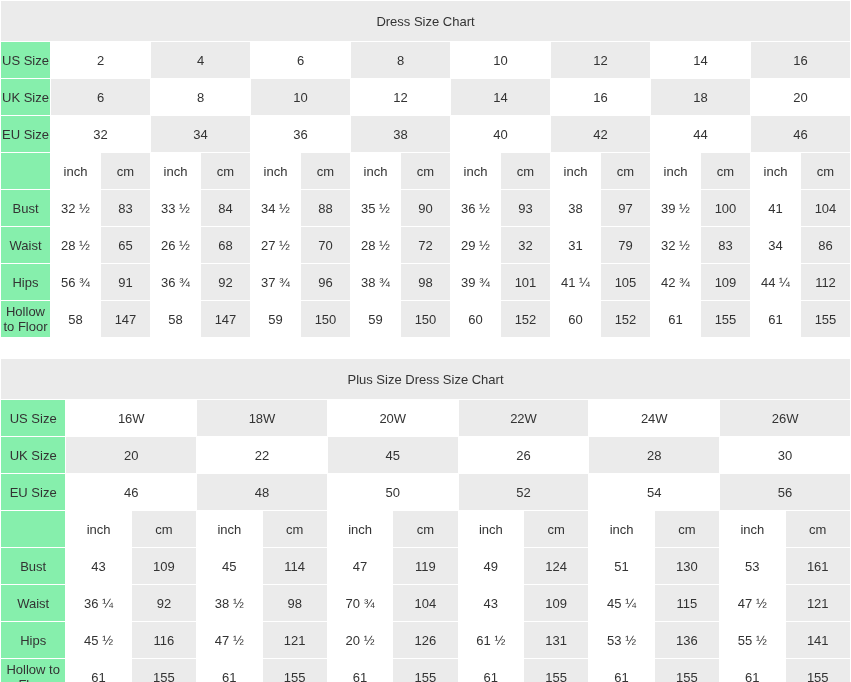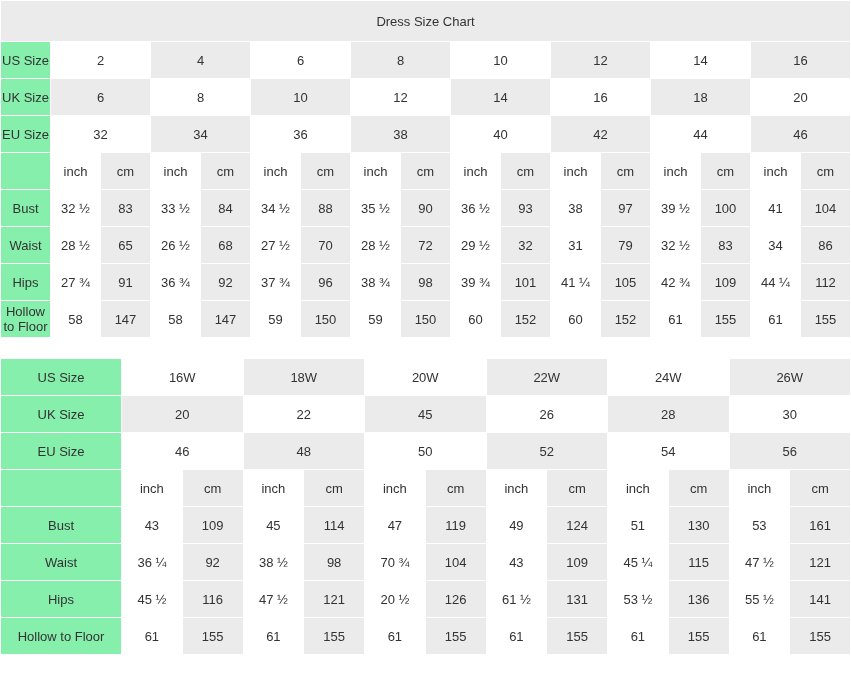--- a/index.html
+++ b/index.html
@@ -158,21 +158,21 @@
         <td class="plain">31</td>
         <td class="shaded">79</td>
         <td class="plain">32 ½</td>
         <td class="shaded">83</td>
         <td class="plain">34</td>
         <td class="shaded">86</td>
       </tr>
 
       <tr>
         <td class="rowhead">Hips</td>
-        <td class="plain">27 ¾</td>
+        <td class="plain">56 ¾</td>
         <td class="shaded">91</td>
         <td class="plain">36 ¾</td>
         <td class="shaded">92</td>
         <td class="plain">37 ¾</td>
         <td class="shaded">96</td>
         <td class="plain">38 ¾</td>
         <td class="shaded">98</td>
         <td class="plain">39 ¾</td>
         <td class="shaded">101</td>
         <td class="plain">41 ¼</td>
@@ -204,20 +204,23 @@
       </tr>
     </tbody>
   </table>
 </div>
 
 <div class="gap"></div>
 
 <div class="chart-wrap">
   <table class="size-chart">
     <tbody>
+      <tr>
+        <td class="title-cell" colspan="13">Plus Size Dress Size Chart</td>
+      </tr>
 
       <tr>
         <td class="rowhead">US Size</td>
         <td class="plain" colspan="2">16W</td>
         <td class="shaded" colspan="2">18W</td>
         <td class="plain" colspan="2">20W</td>
         <td class="shaded" colspan="2">22W</td>
         <td class="plain" colspan="2">24W</td>
         <td class="shaded" colspan="2">26W</td>
       </tr>

